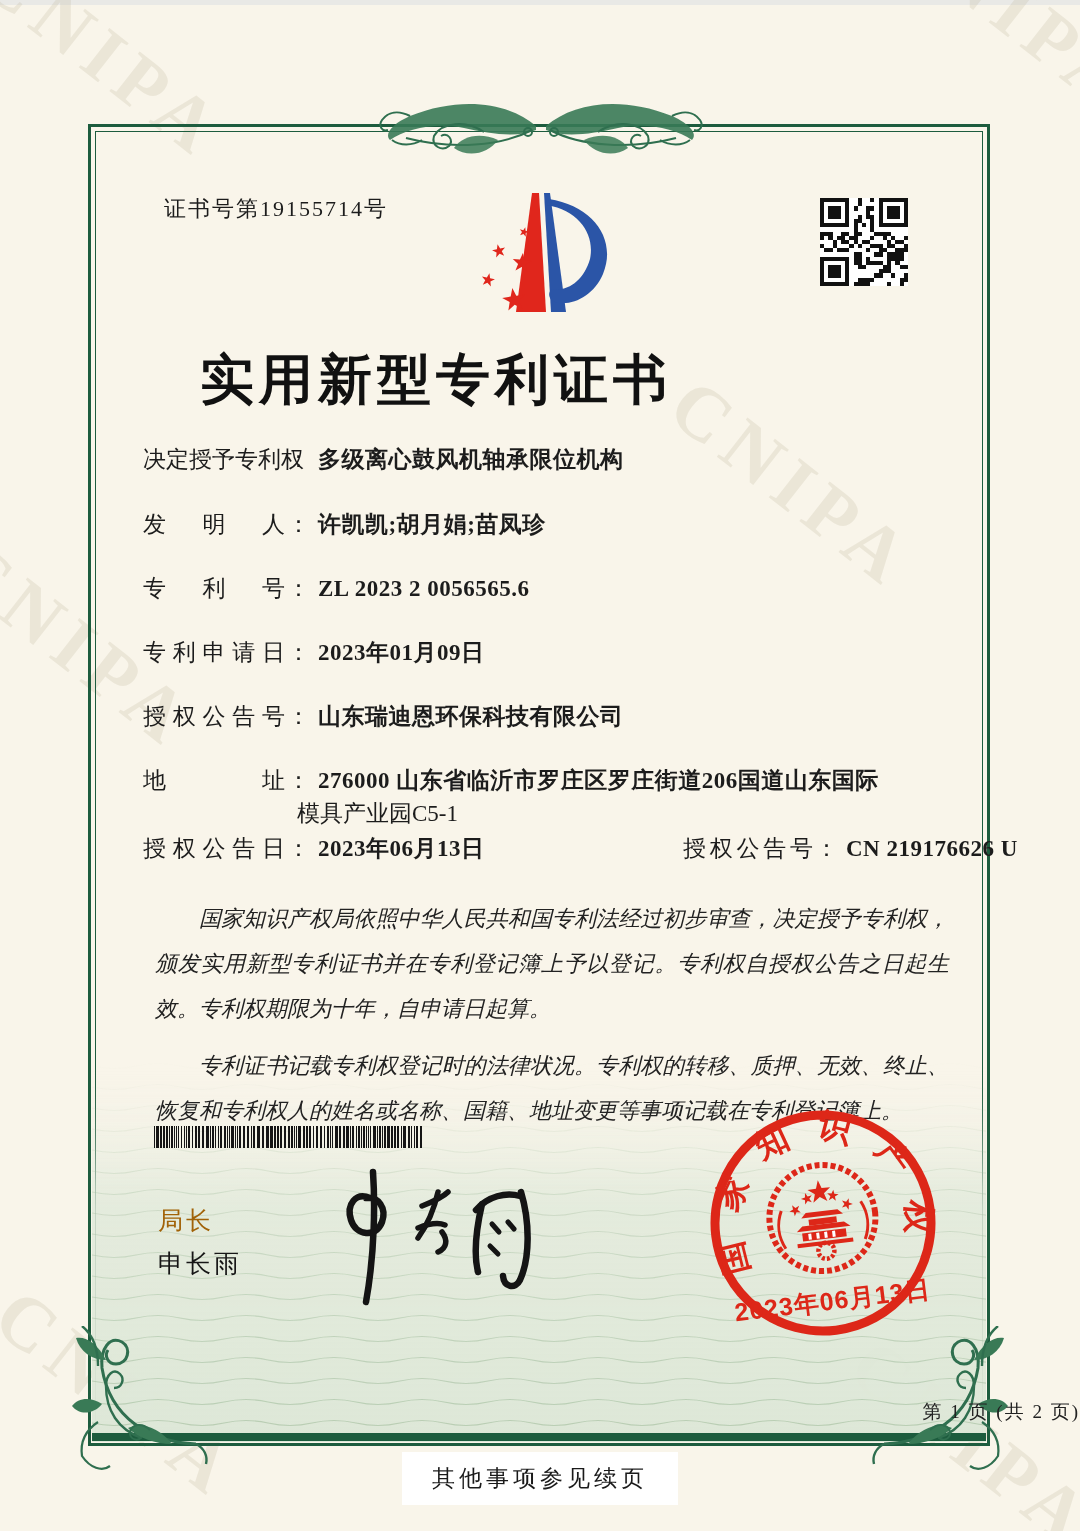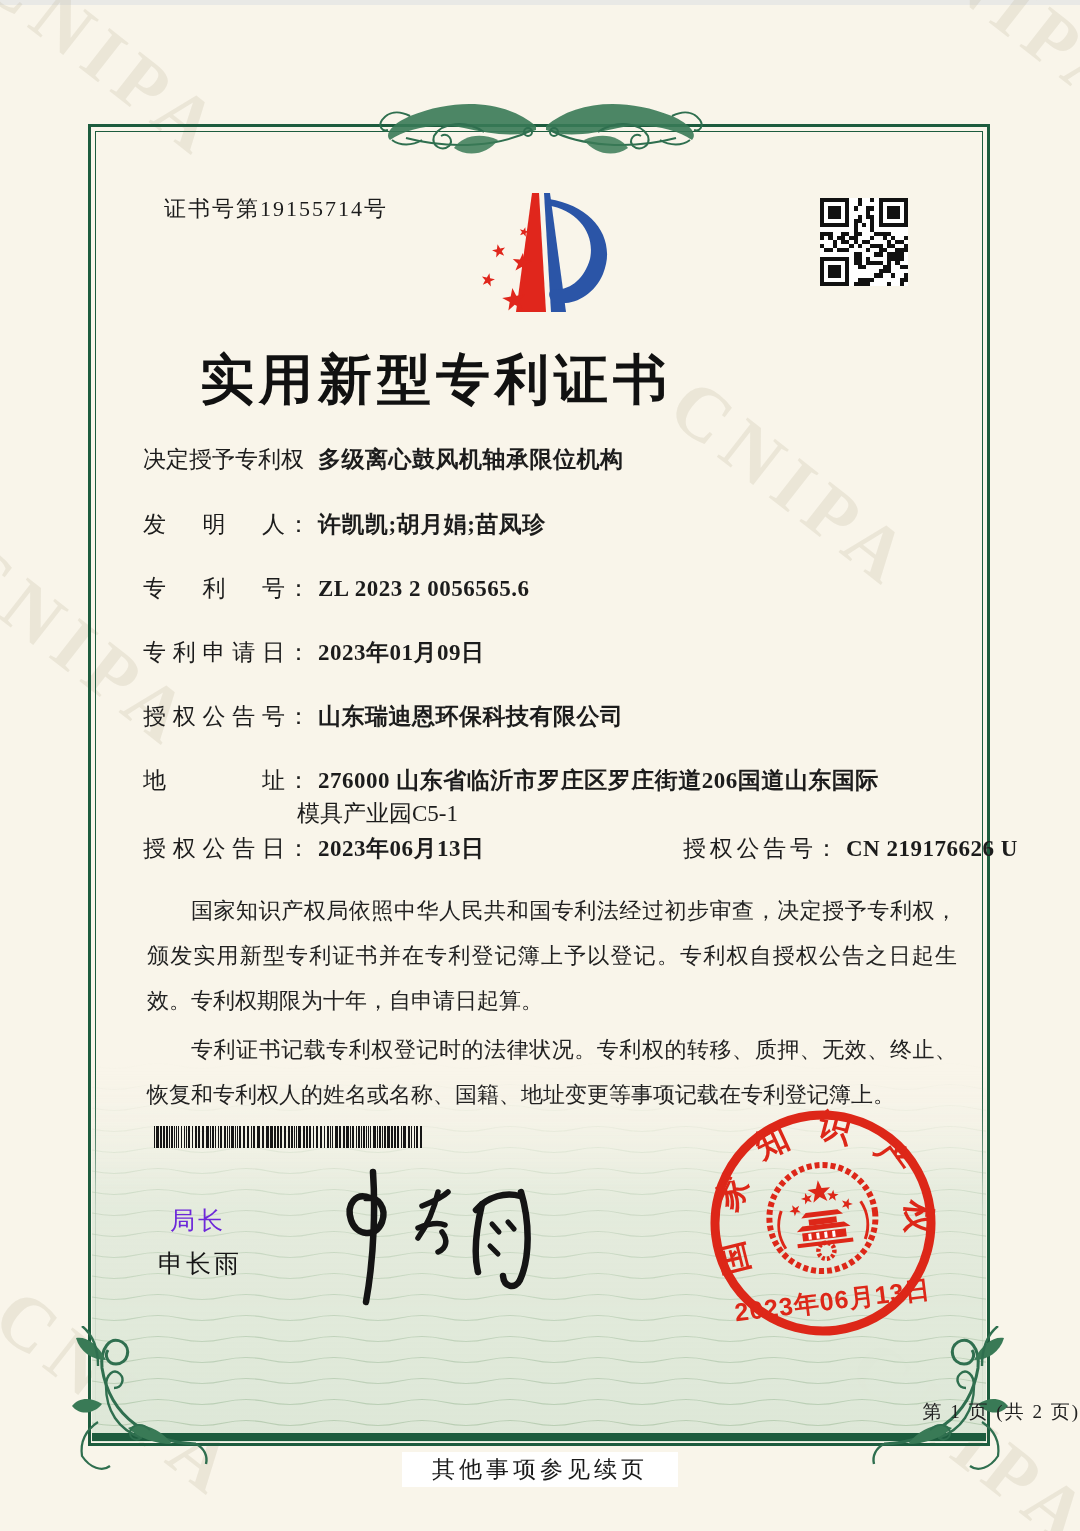--- a/index.html
+++ b/index.html
@@ -47,31 +47,31 @@
   .f-colon{display:inline-block;margin:0 8px 0 2px;}
   .f-value{letter-spacing:0.5px;font-weight:bold;}
   .addr-line2{position:absolute;left:297px;top:798px;font-size:23px;}
   .grant-no-group{position:absolute;left:540px;top:0;}
   .f-label-sm{
     display:inline-block;width:130px;vertical-align:top;
     text-align:justify;text-align-last:justify;-moz-text-align-last:justify;
   }
   
   .paras{position:absolute;left:143px;top:884px;width:818px;font-size:22px;line-height:45px;color:#222;}
-  .paras p{margin:4px;text-indent:2em;text-align:justify;}
+  .paras p{margin:12px;text-indent:2em;text-align:justify;font-style:italic;}
   
   .barcode{position:absolute;left:154px;top:1126px;}
-  .officer-title{position:absolute;left:170px;top:1204px;font-family:"Liberation Sans","DejaVu Sans",sans-serif;font-size:25px;font-weight:500;letter-spacing:3px;color:#6d28d9;}
+  .officer-title{position:absolute;left:158px;top:1204px;font-family:"Liberation Sans","DejaVu Sans",sans-serif;font-size:25px;font-weight:500;letter-spacing:3px;color:#a16207;}
   .officer-name{position:absolute;left:158px;top:1247px;font-family:"Liberation Sans","DejaVu Sans",sans-serif;font-size:25px;font-weight:500;letter-spacing:3px;color:#161616;}
   .signature{position:absolute;left:318px;top:1168px;}
   .seal{position:absolute;left:698px;top:1098px;}
   .page-footer{position:absolute;left:0;top:1399px;width:1080px;text-align:right;font-size:19px;letter-spacing:2px;color:#222;}
   .note-box{
     position:absolute;left:540px;top:1452px;transform:translateX(-50%);
-    background:#ffffff;padding:2px 30px;font-size:23px;letter-spacing:4px;color:#1a1a1a;white-space:nowrap;
+    background:#ffffff;padding:11px 30px;font-size:23px;letter-spacing:4px;color:#1a1a1a;white-space:nowrap;
   }
   .orn{position:absolute;pointer-events:none;}
 </style>
 </head>
 <body>
 
 <div class="top-strip"></div>
 
 <div class="wm" style="left:-40px;top:10px;">CNIPA</div>
 <div class="wm" style="left:870px;top:-35px;">CNIPA</div>

